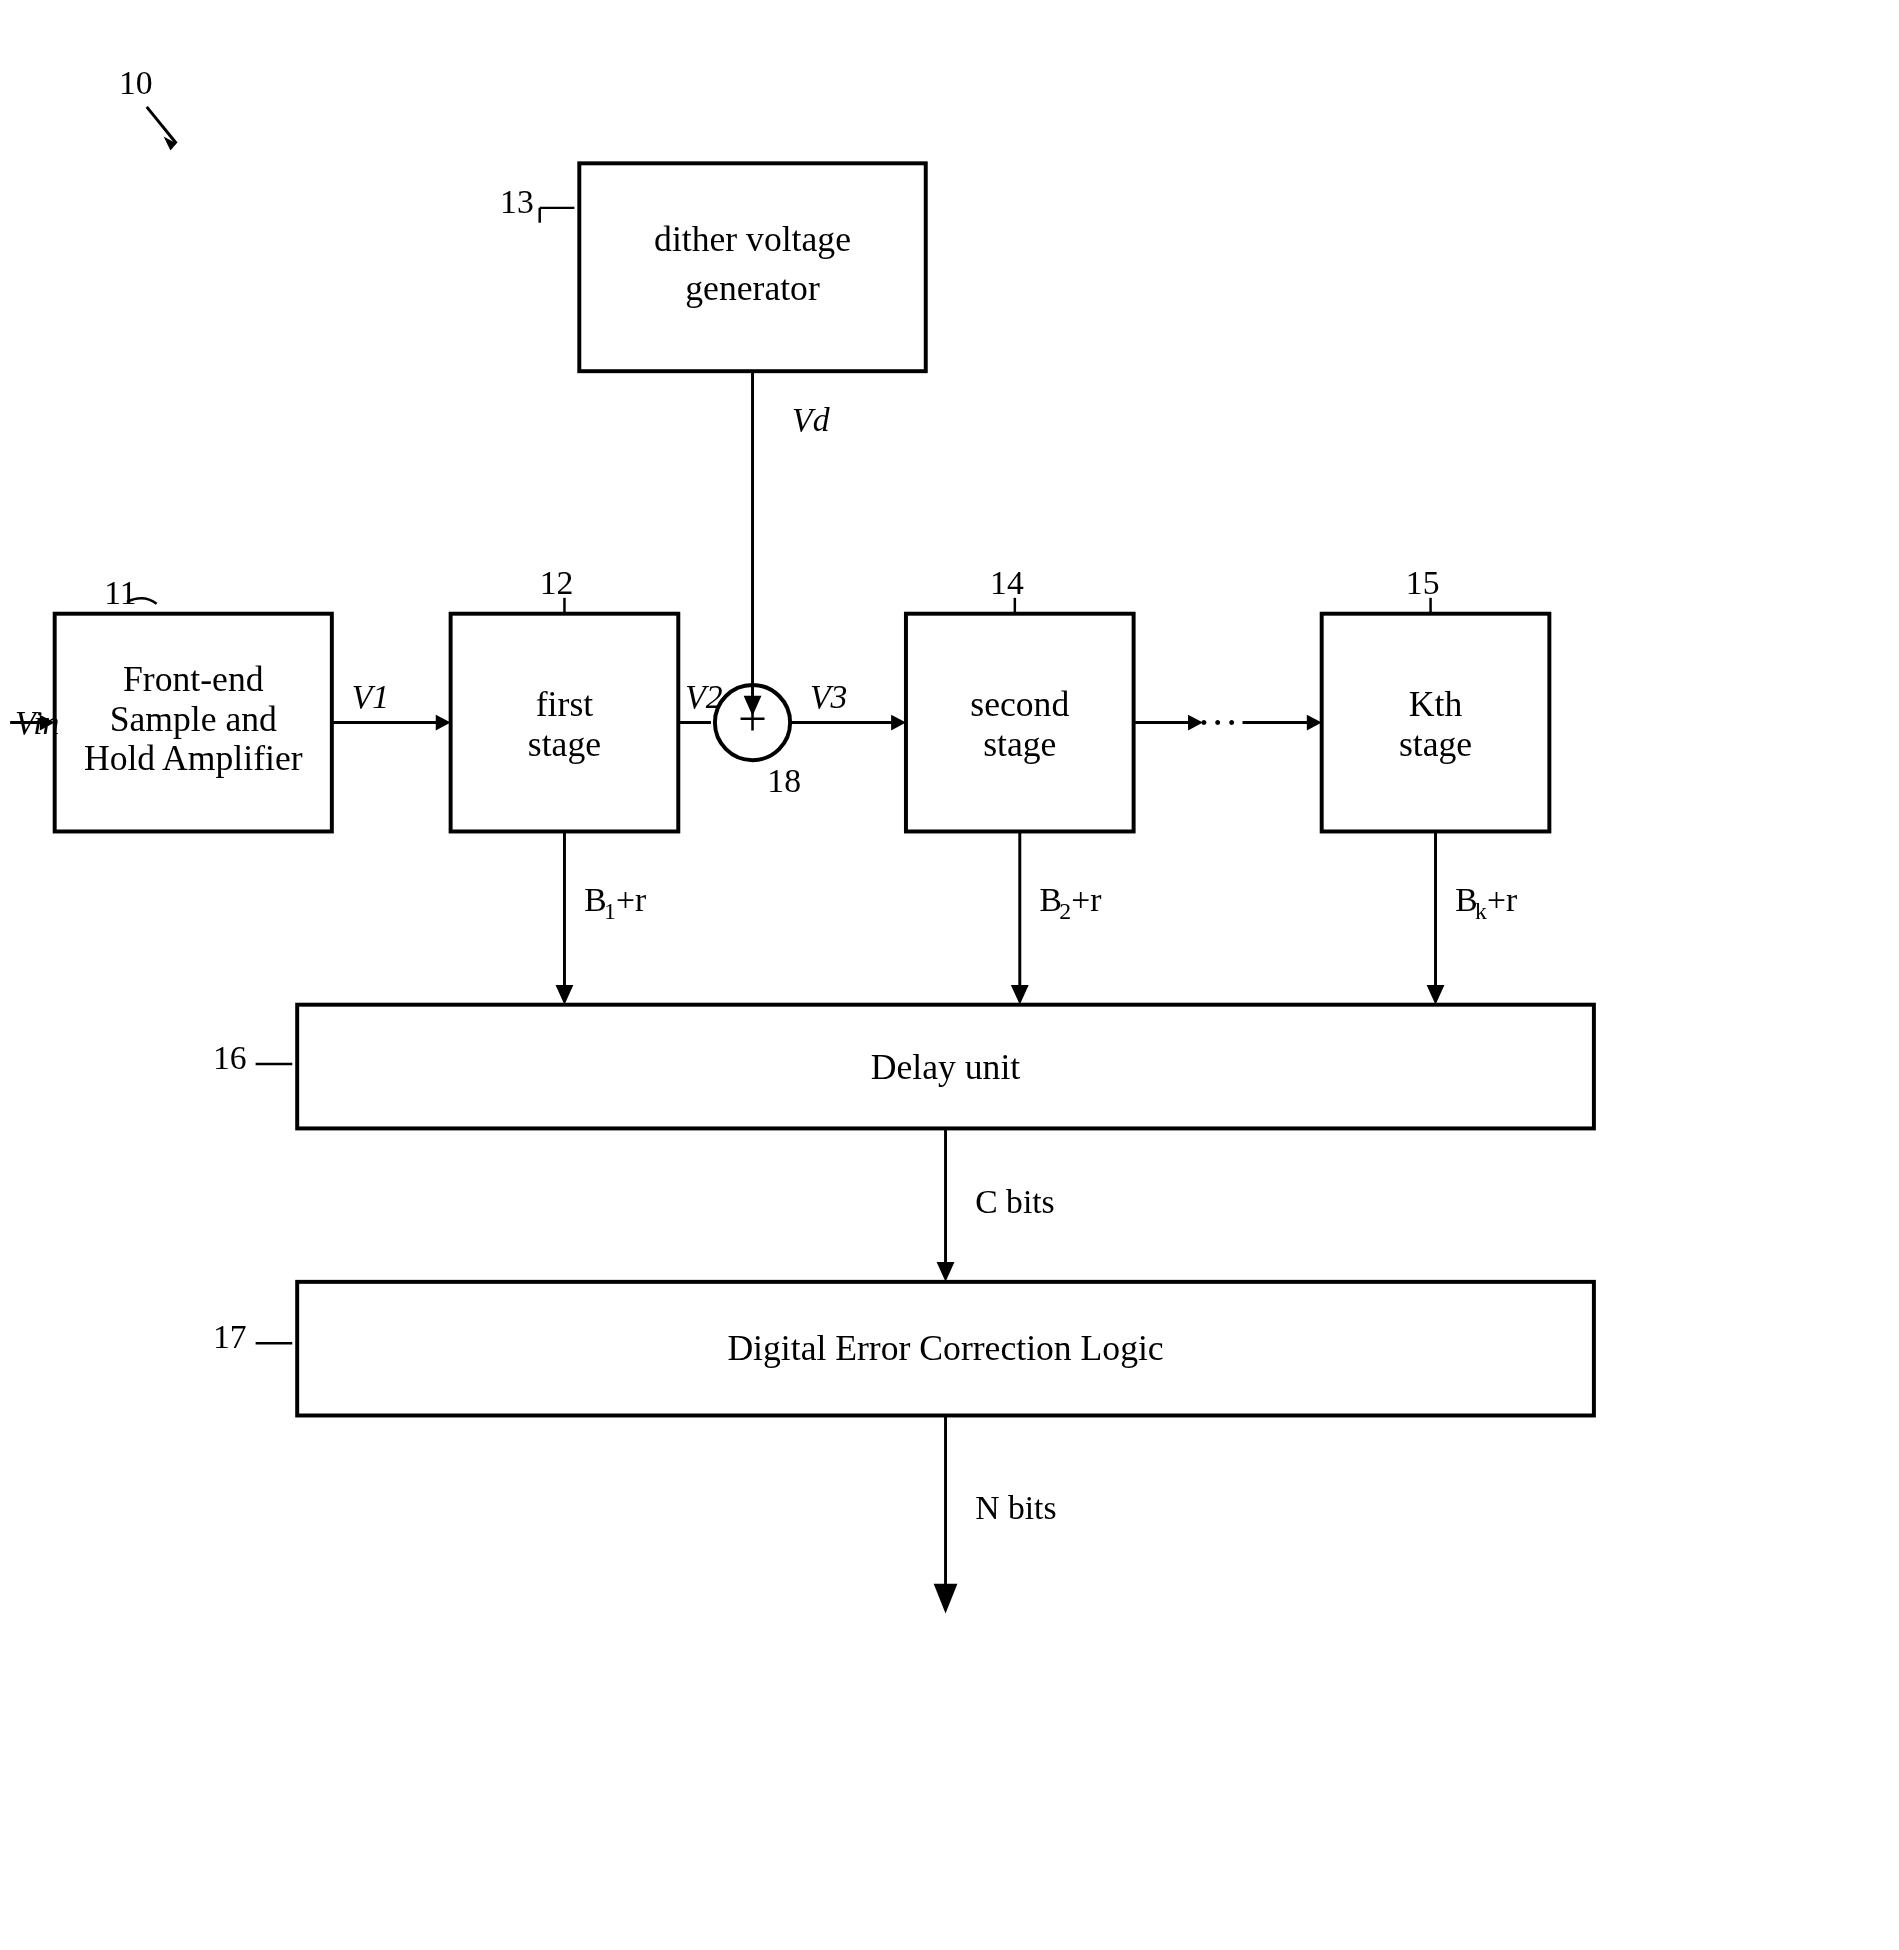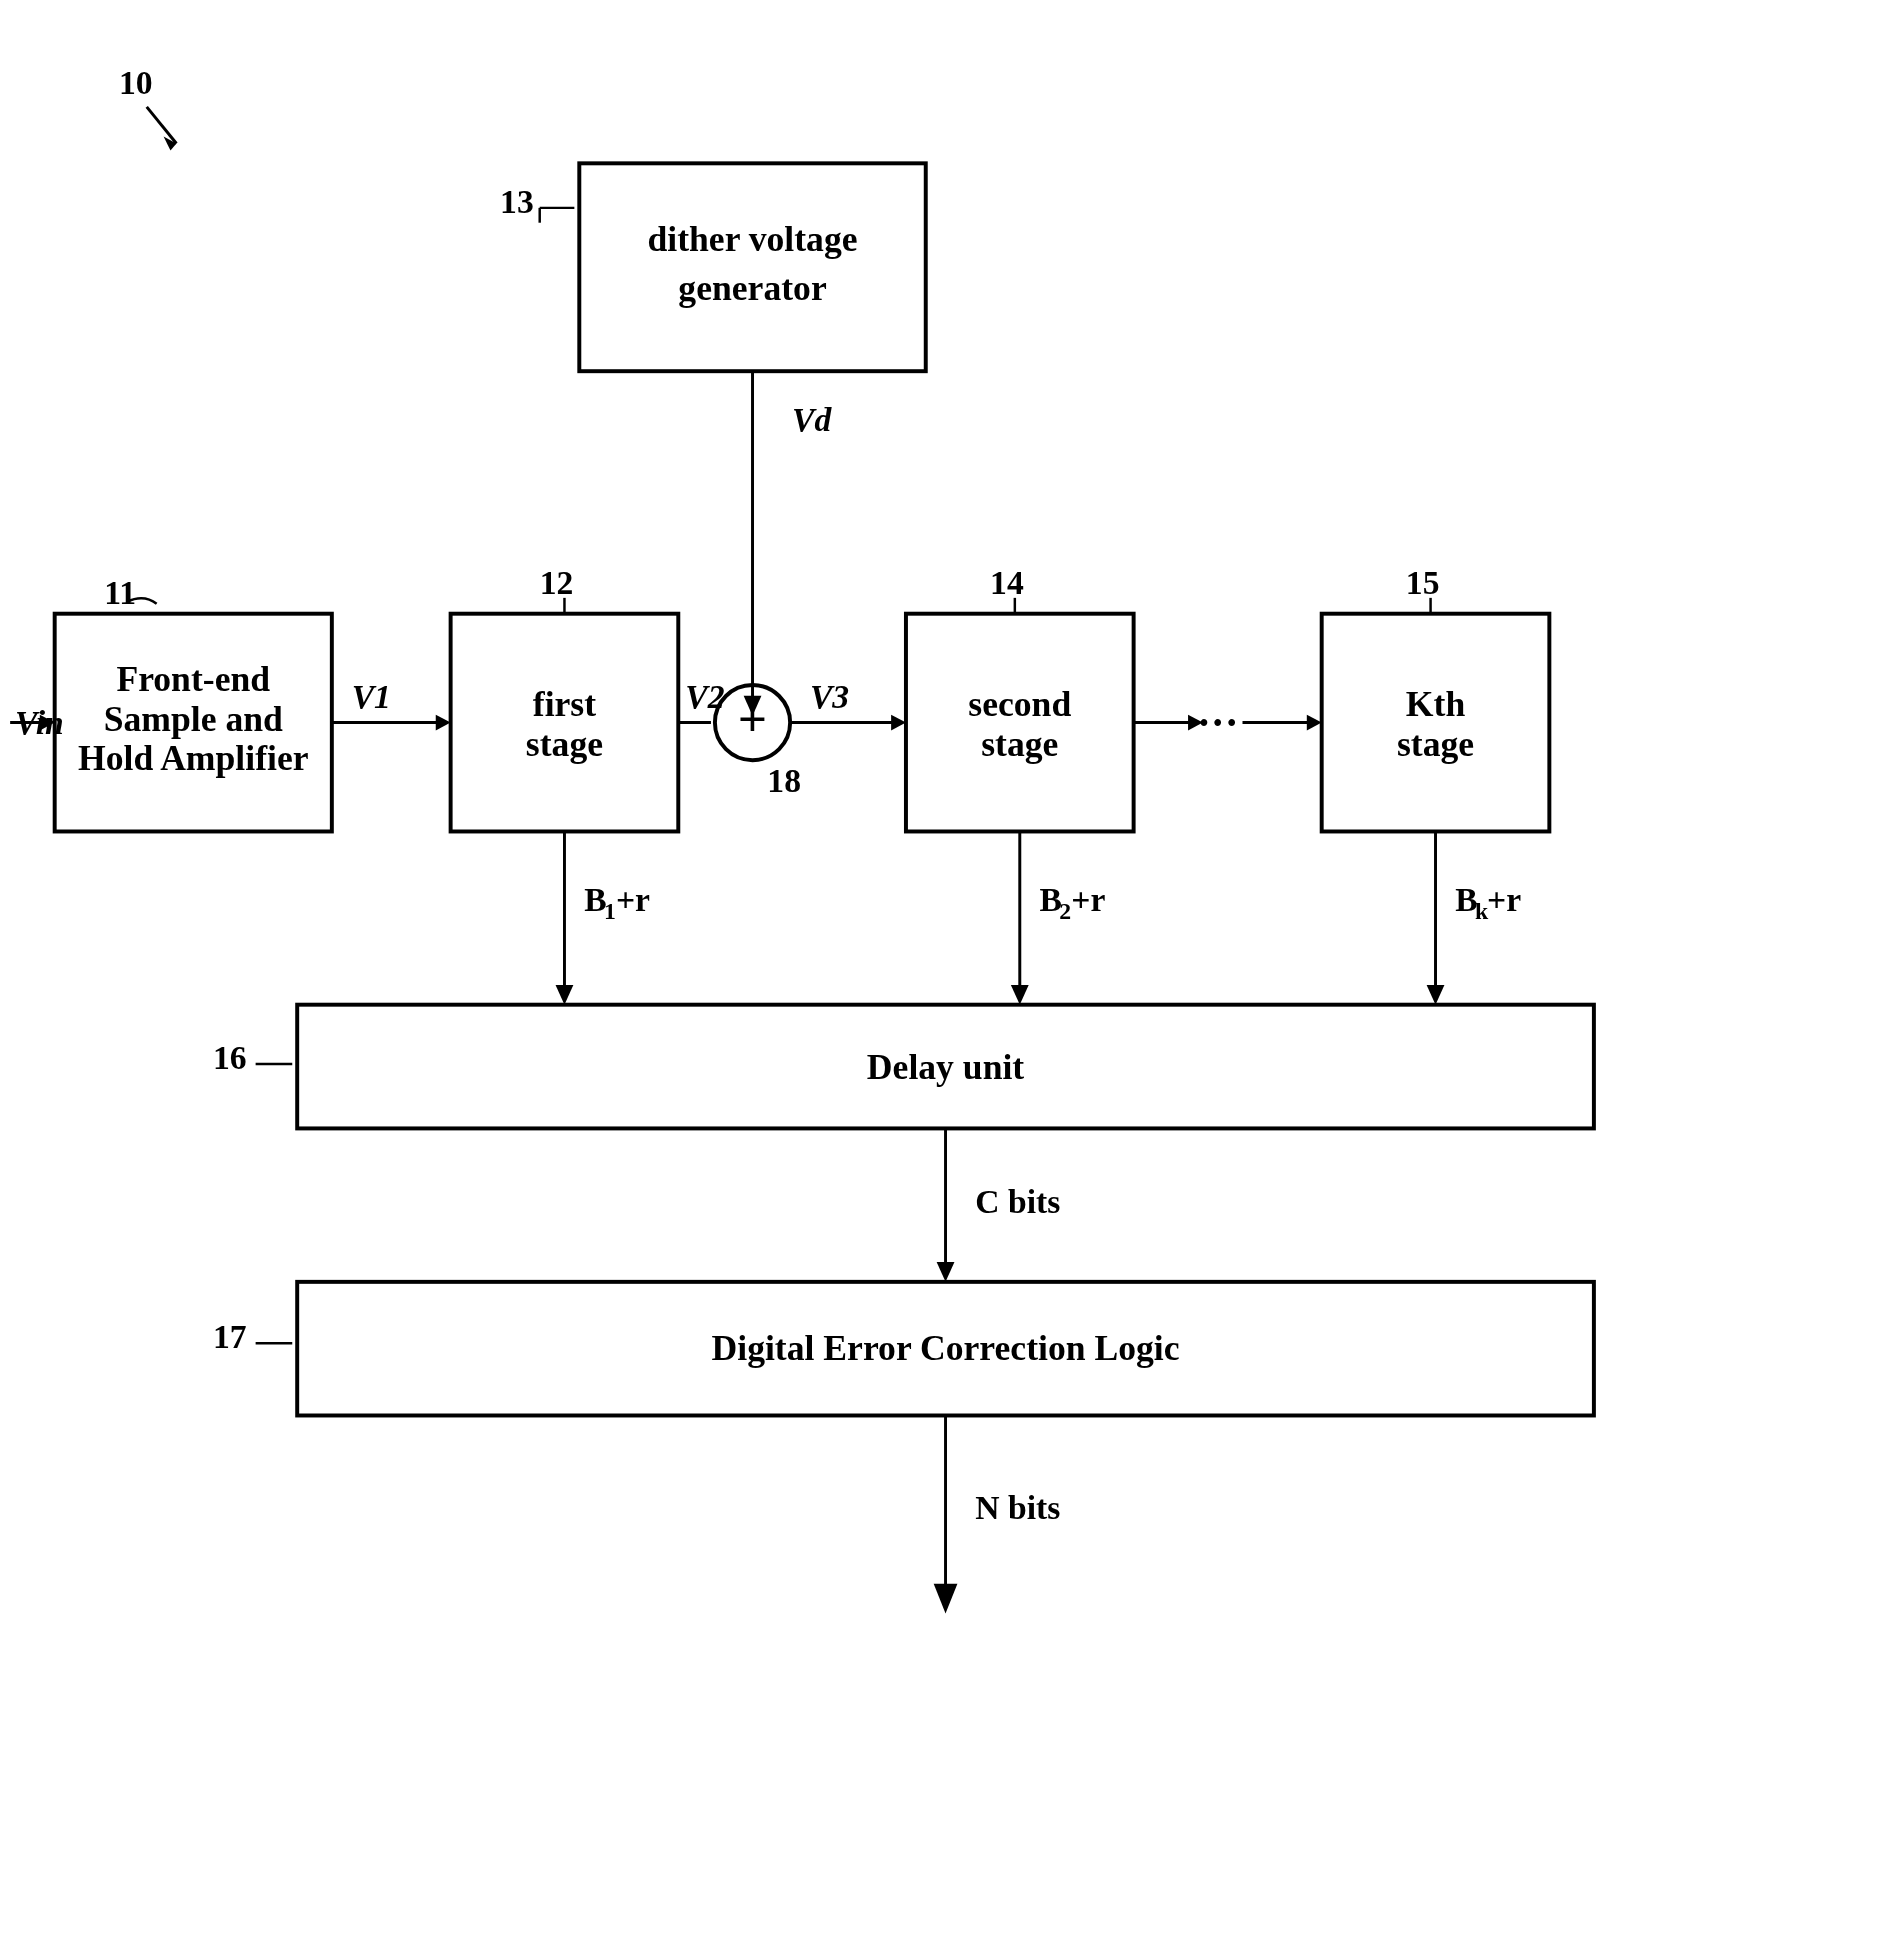--- a/index.html
+++ b/index.html
@@ -9,21 +9,20 @@
       width: 1900px;
       height: 1950px;
       position: relative;
       overflow: hidden;
     }
     .diagram-container {
       position: absolute;
       top: 0; left: 0;
       width: 1900px;
       height: 1950px;
-      font-weight: bold;
     }
     svg {
       width: 1900px;
       height: 1950px;
     }
     .block-text {
       font-family: 'Times New Roman', Times, serif;
       font-size: 36px;
       fill: #000;
       text-anchor: middle;

